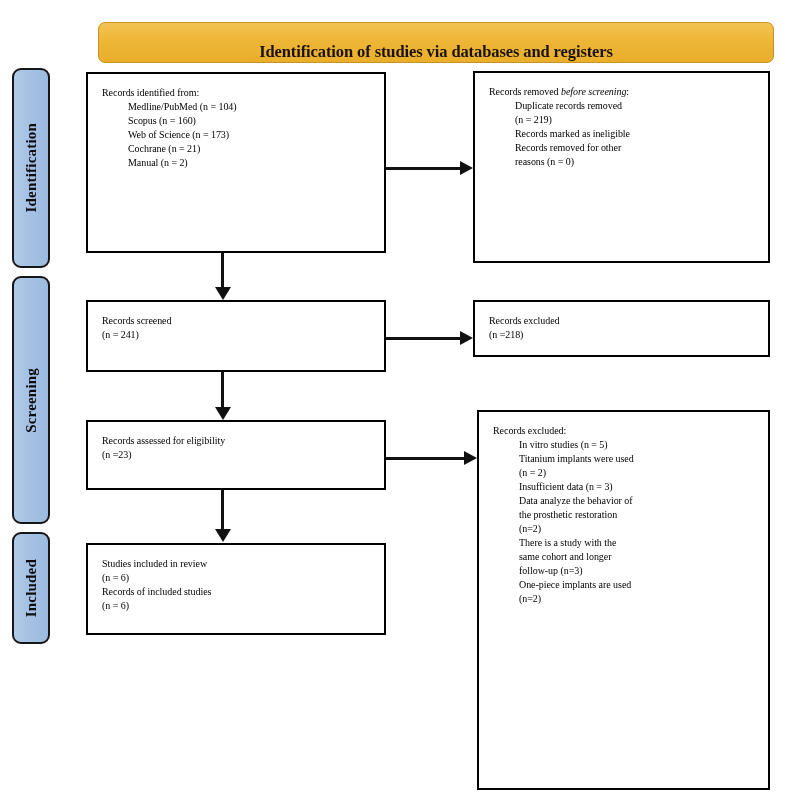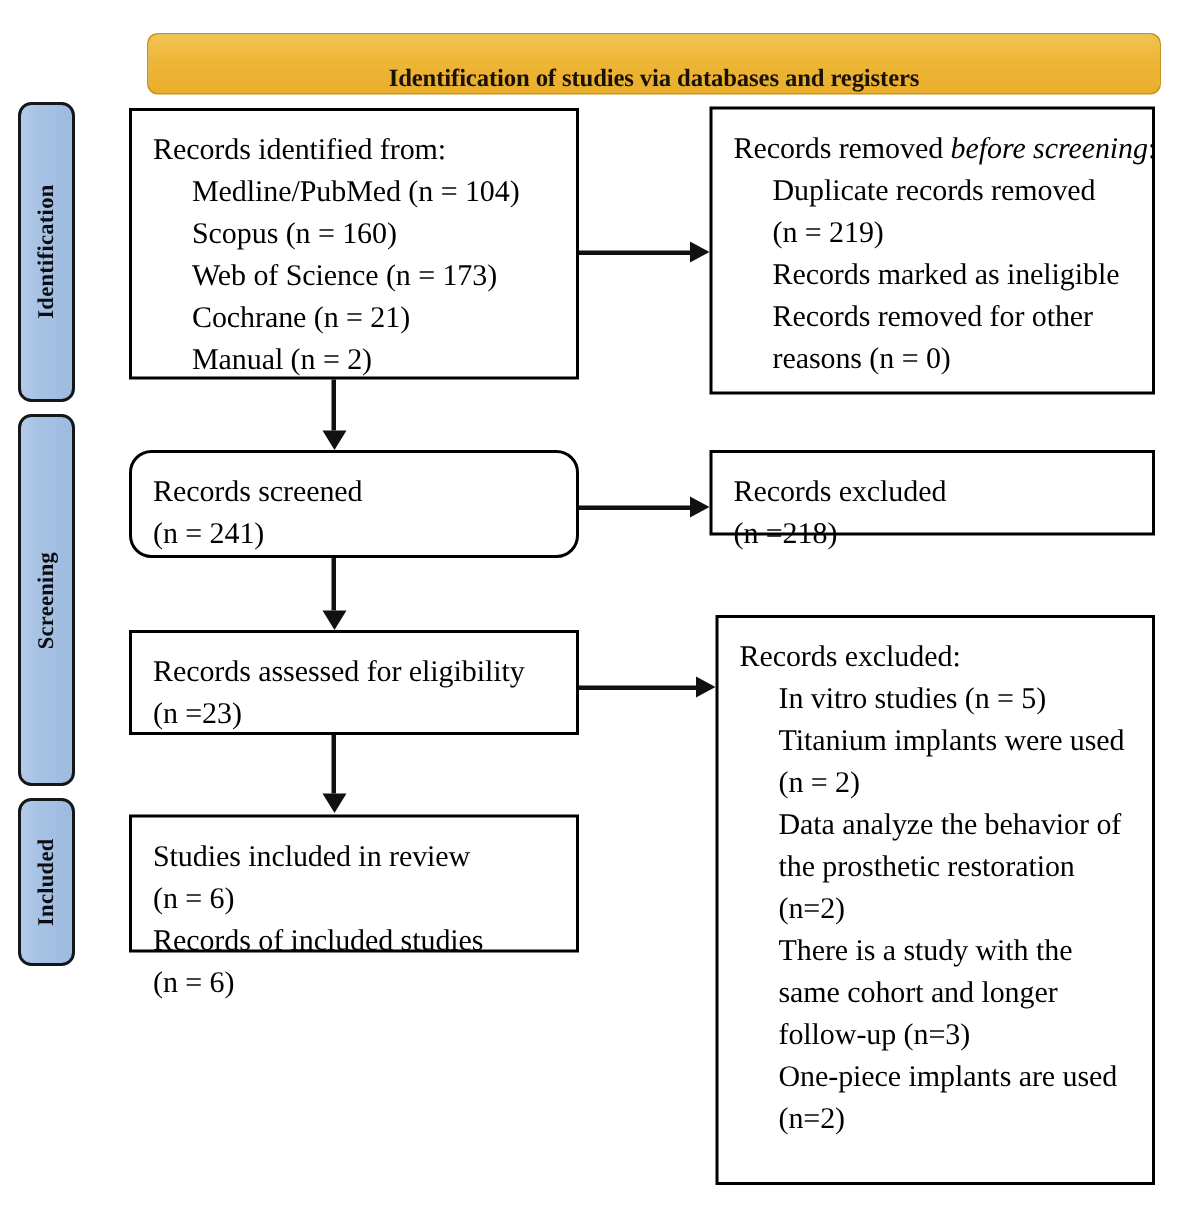--- a/index.html
+++ b/index.html
@@ -72,31 +72,31 @@
   
   .box {
     position: absolute;
     background: #ffffff;
     border: 2.5px solid #000000;
     box-sizing: border-box;
     padding: 12px 10px 8px 14px;
   }
   .box p {
     margin: 0;
-    font-size: 20px;
+    font-size: 10px;
     line-height: 1.40;
     white-space: pre;
     letter-spacing: -0.05px;
   }
   .box p.ind { padding-left: 26px; }
   .box p em { font-style: italic; }
 
   #box-identified  { left: 86px;  top: 72px;  width: 300px; height: 181px; }
   #box-removed     { left: 473px; top: 71px;  width: 297px; height: 192px; }
-  #box-screened    { left: 86px;  top: 300px; width: 300px; height: 72px; border-radius: 15px;  }
+  #box-screened    { left: 86px;  top: 300px; width: 300px; height: 72px;  }
   #box-excluded-1  { left: 473px; top: 300px; width: 297px; height: 57px;  }
   #box-eligibility { left: 86px;  top: 420px; width: 300px; height: 70px;  }
   #box-excluded-2  { left: 477px; top: 410px; width: 293px; height: 380px; }
   #box-included    { left: 86px;  top: 543px; width: 300px; height: 92px;  }
 
   
   .conn { position: absolute; }
   .conn .line-v {
     position: absolute;
     width: 2.5px;
@@ -202,20 +202,21 @@
   <div class="box" id="box-eligibility">
     <p>Records assessed for eligibility</p>
     <p>(n =23)</p>
   </div>
 
   <div class="box" id="box-excluded-2">
     <p>Records excluded:</p>
     <p class="ind">In vitro studies (n = 5)</p>
     <p class="ind">Titanium implants were used</p>
     <p class="ind">(n = 2)</p>
+    <p class="ind">Insufficient data (n = 3)</p>
     <p class="ind">Data analyze the behavior of</p>
     <p class="ind">the prosthetic restoration</p>
     <p class="ind">(n=2)</p>
     <p class="ind">There is a study with the</p>
     <p class="ind">same cohort and longer</p>
     <p class="ind">follow-up (n=3)</p>
     <p class="ind">One-piece implants are used</p>
     <p class="ind">(n=2)</p>
   </div>
 

